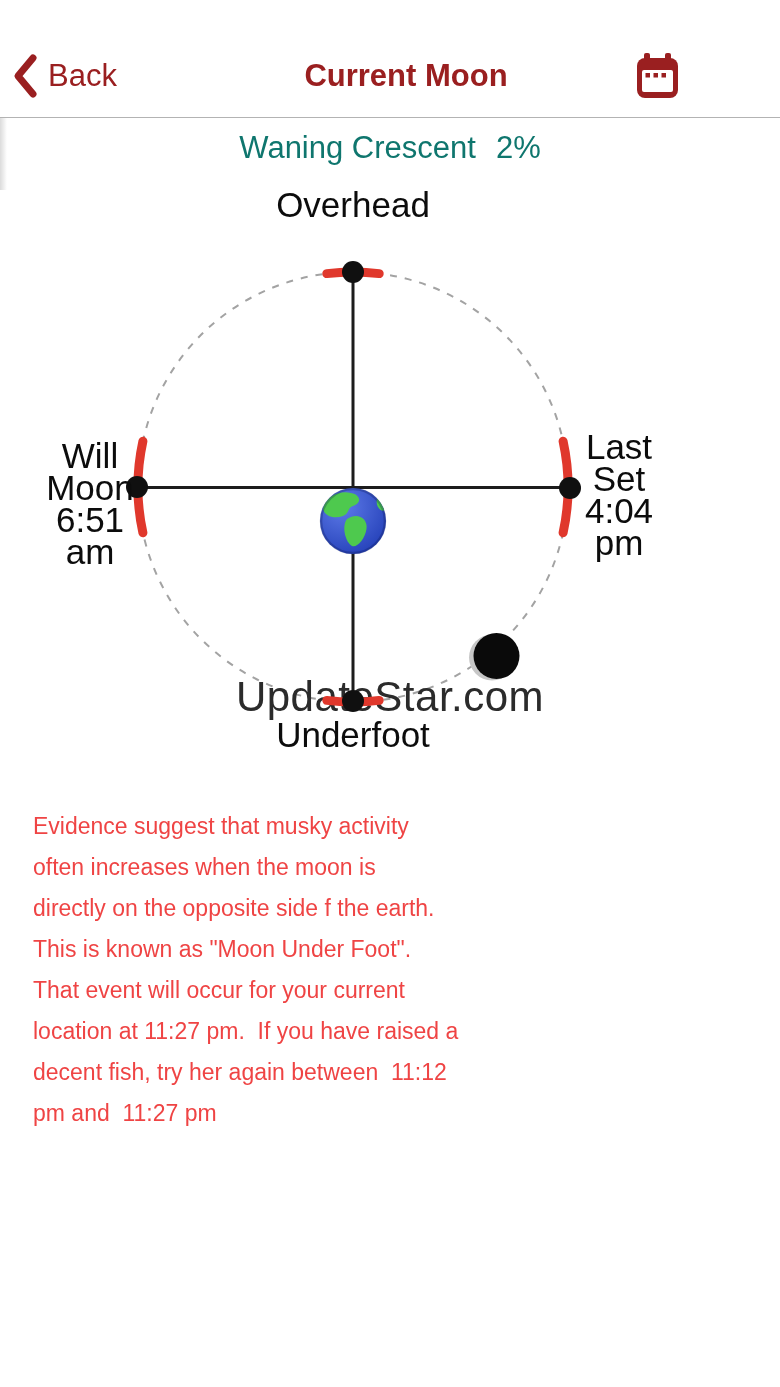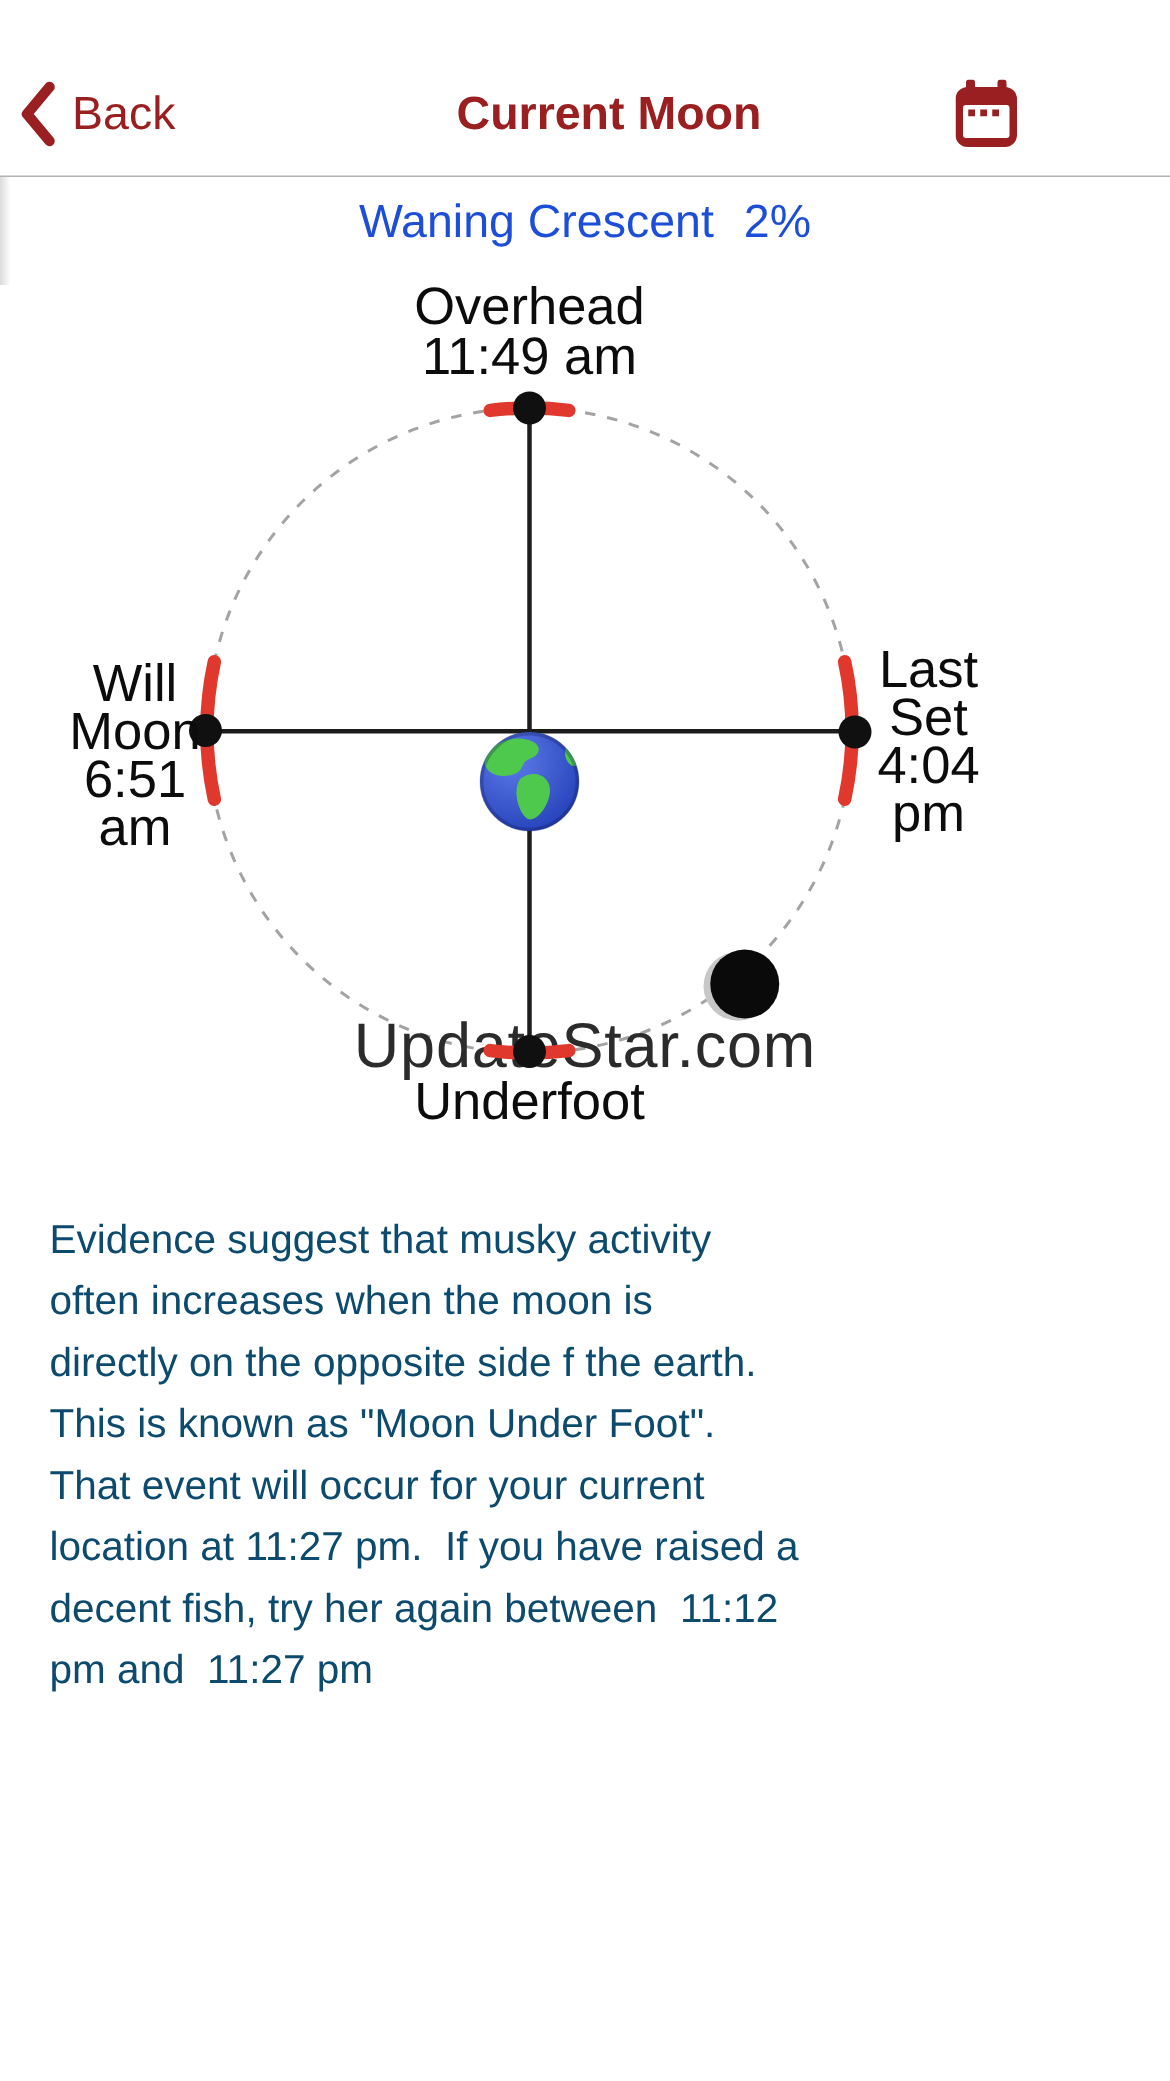--- a/index.html
+++ b/index.html
@@ -14,42 +14,42 @@
   .back-label{font-size:31px;color:var(--accent_red);line-height:48px;}
   .nav-title{position:absolute;left:16px;top:58px;width:780px;text-align:center;
              font-size:31px;font-weight:bold;color:var(--accent_red);}
   .cal-btn{position:absolute;left:637px;top:53px;width:41px;height:45px;cursor:pointer;}
 
   .edge-shadow{position:absolute;left:0;top:118px;width:7px;height:72px;
                background:linear-gradient(to right,rgba(0,0,0,0.14),rgba(0,0,0,0));}
 
   
   .phase-line{position:absolute;left:0;top:130px;width:780px;text-align:center;
-              font-size:31px;color:#1d4ed8;}
+              font-size:31px;color:#0f766e;}
   .phase-gap{display:inline-block;width:20px;}
 
   
   .diagram-svg{position:absolute;left:0;top:0;width:780px;height:1387px;pointer-events:none;}
   .under{z-index:1;} .over{z-index:3;}
   .watermark{position:absolute;z-index:2;left:0;top:673px;width:780px;text-align:center;
              font-size:42px;letter-spacing:0.5px;color:#2b2b2b;}
   .dlabel{position:absolute;z-index:4;text-align:center;font-size:35px;line-height:32px;color:#0c0c0c;}
   .lab-overhead{left:253px;top:188px;width:200px;line-height:33px;}
   .lab-rise{left:30px;top:440px;width:120px;}
   .lab-set{left:559px;top:431px;width:120px;}
   .lab-underfoot{left:253px;top:718px;width:200px;line-height:33px;}
 
   .orbit{fill:none;stroke:#a3a3a3;stroke-width:2;stroke-dasharray:7 8;}
   .xline{stroke:#1c1c1c;stroke-width:3;}
   .arc{fill:none;stroke:var(--arc_red);stroke-width:9;stroke-linecap:round;}
   .dot{fill:#101010;}
 
   
-  .description{position:absolute;left:33px;top:806px;width:740px;font-size:27px;
-               line-height:41px;color:#0c4a6e;white-space:pre-wrap;}
+  .description{position:absolute;left:33px;top:806px;width:740px;font-size:23px;
+               line-height:41px;color:#ef4444;white-space:pre-wrap;}
 </style>
 </head>
 <body>
 
 <div class="navbar">
   <div class="back-btn">
     <svg width="26" height="46" viewBox="0 0 26 46">
       <path d="M21 5 L6 23 L21 41" fill="none" stroke="var(--accent_red)" stroke-width="7" stroke-linecap="round" stroke-linejoin="round"></path>
     </svg>
     <span class="back-label">Back</span>
@@ -114,21 +114,20 @@
   </g>
 
   <g>
     <circle cx="492" cy="657.5" r="23" fill="#c7c7c7"></circle>
     <circle cx="496.5" cy="656" r="23" fill="var(--moon_black)"></circle>
   </g>
 </svg>
 
 <div class="dlabel lab-overhead">
   <div>Overhead</div>
-  <div>11:49 am</div>
 </div>
 
 <div class="dlabel lab-rise">
   <div>Will</div>
   <div>Moon</div>
   <div>6:51</div>
   <div>am</div>
 </div>
 
 <div class="dlabel lab-set">

